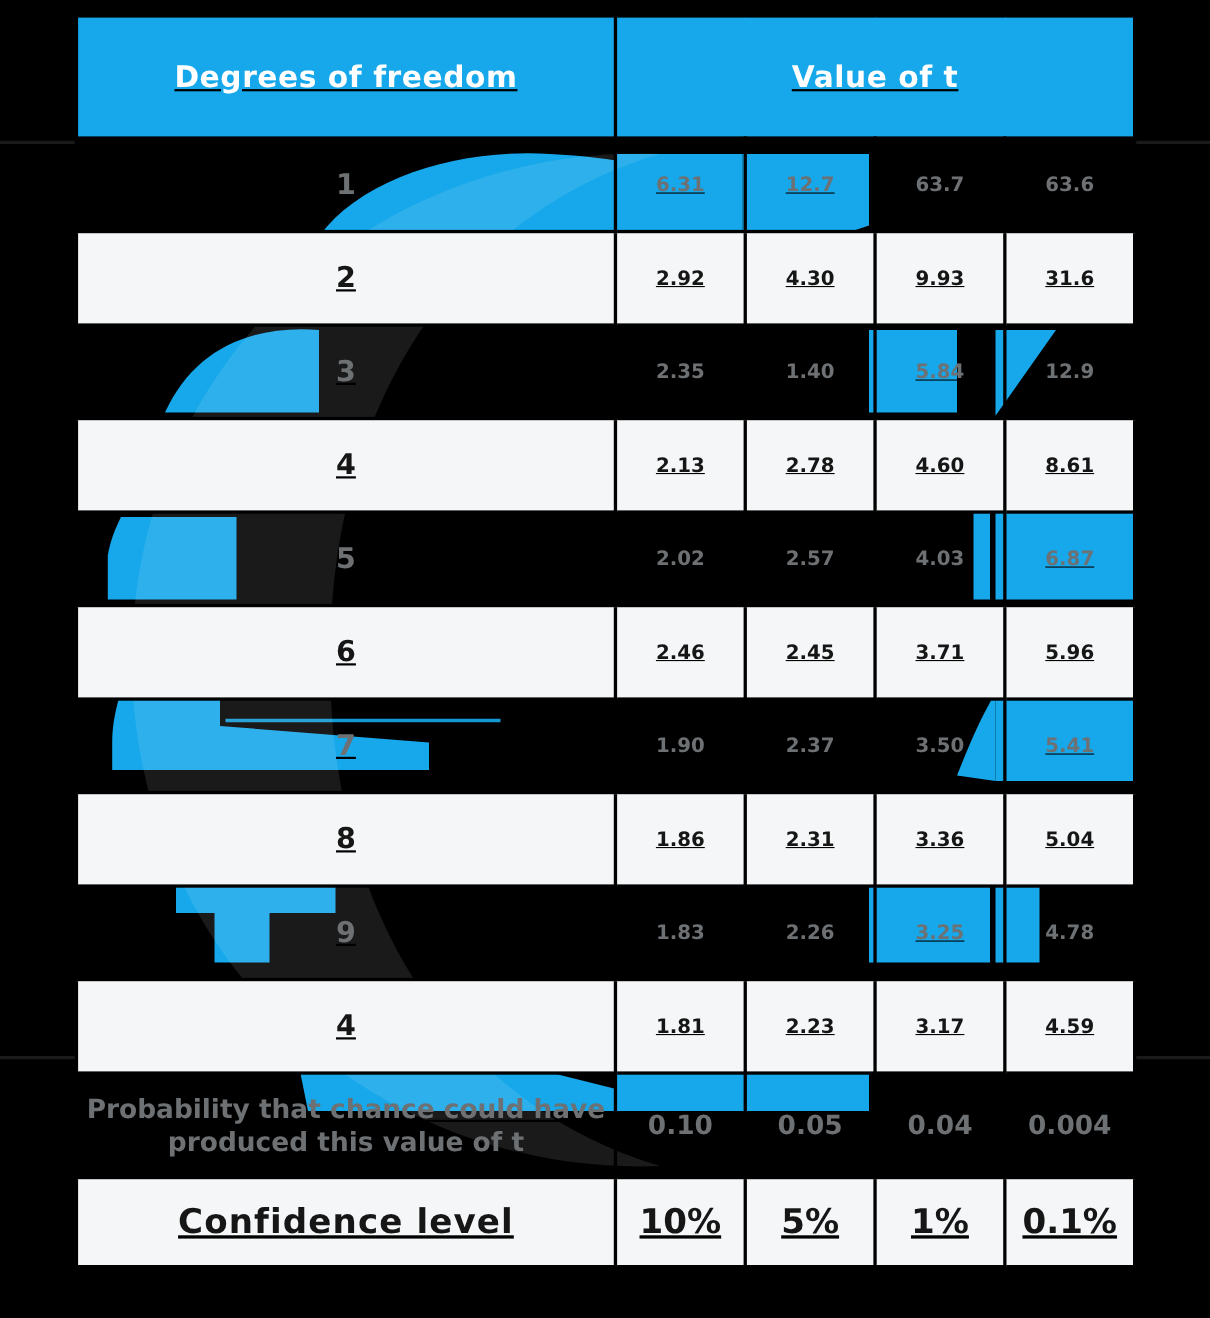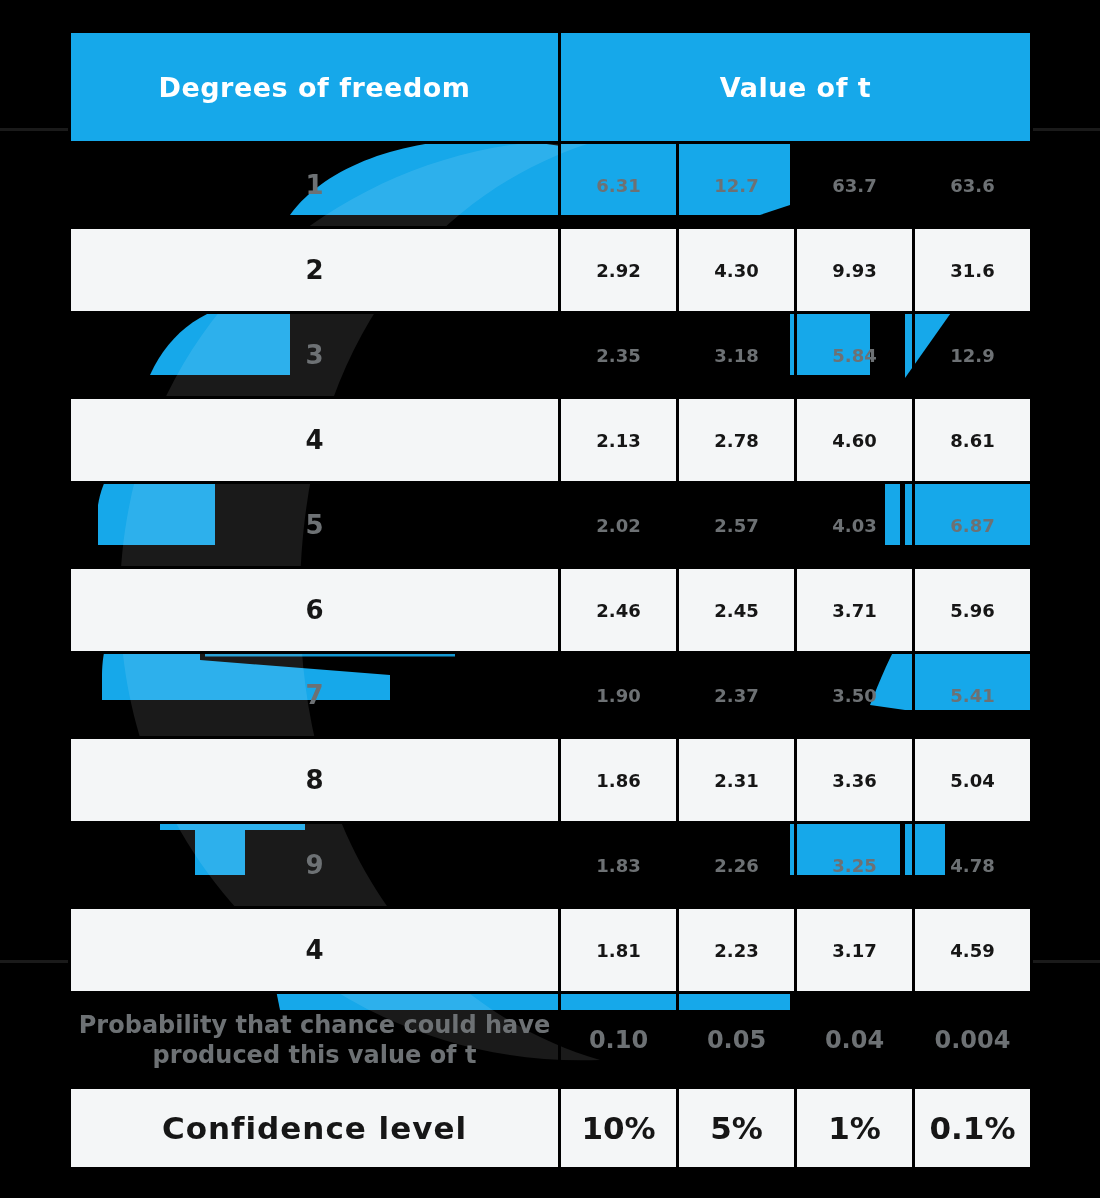--- a/index.html
+++ b/index.html
@@ -22,23 +22,24 @@
     top: 0;
     width: 1100px;
     height: 1198px;
     pointer-events: none;
     z-index: 0;
   }
 
   .table-wrap {
     position: absolute;
     left: 68px;
-    top: 30px;
+    top: 13px;
     width: 962px;
     z-index: 2;
+    text-decoration: underline;
   }
 
   table.ttable {
     border-collapse: collapse;
     table-layout: fixed;
     width: 962px;
   }
 
   table.ttable td, table.ttable th {
     border: 3px solid #000000;
@@ -163,21 +164,21 @@
       <tr class="row-even">
         <td class="df-cell">2</td>
         <td class="val-cell">2.92</td>
         <td class="val-cell">4.30</td>
         <td class="val-cell">9.93</td>
         <td class="val-cell">31.6</td>
       </tr>
       <tr class="row-odd">
         <td class="df-cell">3</td>
         <td class="val-cell">2.35</td>
-        <td class="val-cell">3.18</td>
+        <td class="val-cell">1.40</td>
         <td class="val-cell">5.84</td>
         <td class="val-cell">12.9</td>
       </tr>
       <tr class="row-even">
         <td class="df-cell">4</td>
         <td class="val-cell">2.13</td>
         <td class="val-cell">2.78</td>
         <td class="val-cell">4.60</td>
         <td class="val-cell">8.61</td>
       </tr>

